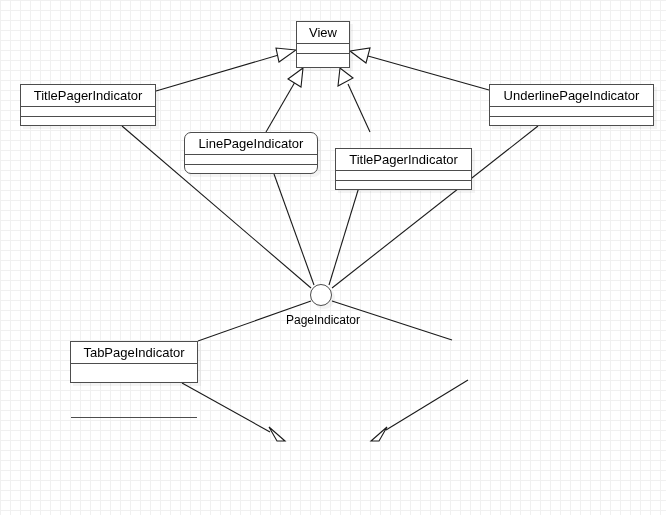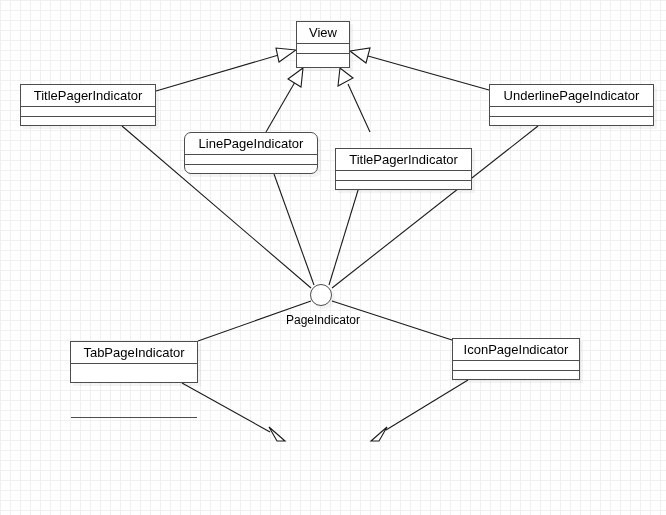--- a/index.html
+++ b/index.html
@@ -165,24 +165,19 @@
     <div class="uml-attrs"></div>
     <div class="uml-ops"></div>
   </div>
 
   <div class="uml-class" style="left:70px; top:341px; width:128px; height:42px;gap:44px;">
     <div class="uml-name">TabPageIndicator</div>
     <div class="uml-attrs"></div>
     <div class="uml-ops"></div>
   </div>
 
-  <div class="uml-class" style="left:452px; top:338px; width:128px; height:42px;">
-    <div class="uml-name">IconPageIndicator</div>
-    <div class="uml-attrs"></div>
-    <div class="uml-ops"></div>
-  </div>
 
 
   <div class="iface-ball" style="left:310px; top:284px;"></div>
 
   <div class="iface-label" style="left:223px; top:313px; width:200px;">PageIndicator</div>
 
 </div>
 
 </body></html>

